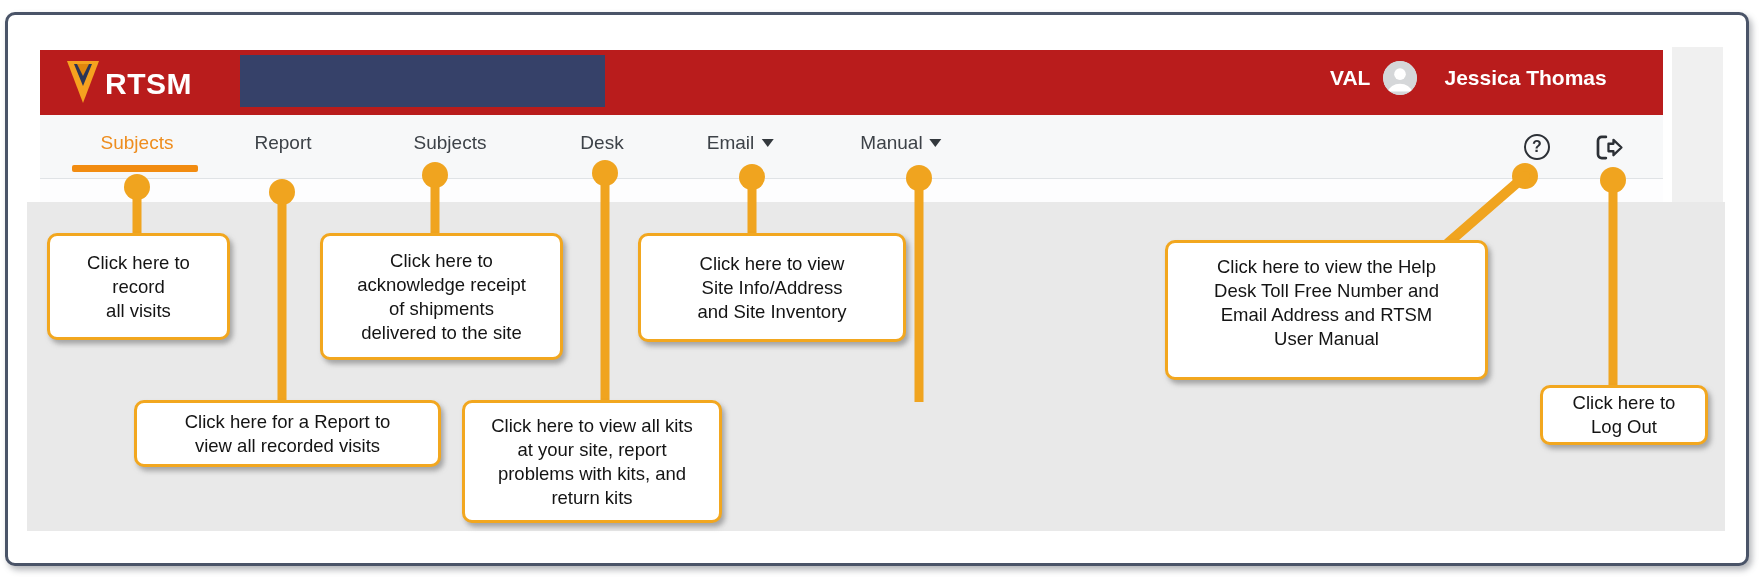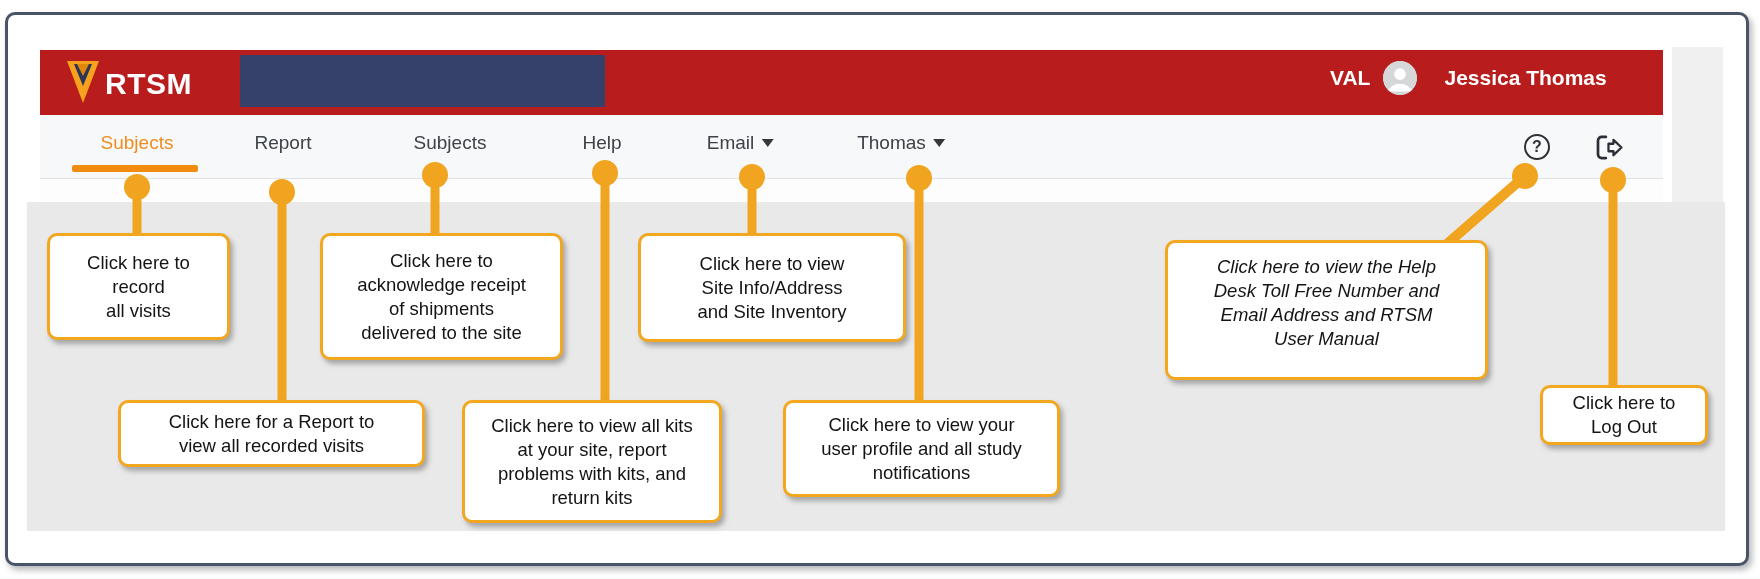--- a/index.html
+++ b/index.html
@@ -33,26 +33,26 @@
   .right-col{position:absolute;left:1672px;top:47px;width:51px;height:155px;background:#f0f0f0;}
 
   
   .connectors{position:absolute;left:0;top:0;width:1760px;height:579px;pointer-events:none;}
 
   
   .callout{position:absolute;box-sizing:border-box;background:#ffffff;border:3px solid #F2A71F;border-radius:10px;
     box-shadow:3px 4px 5px rgba(110,110,110,.55);display:flex;align-items:center;justify-content:center;
     text-align:center;font-size:18.5px;line-height:24px;color:#141414;white-space:pre-line;padding:5px 12px;}
   .co-subjects{left:47px;top:233px;width:183px;height:107px;}
-  .co-events{left:118px;top:400px;width:307px;height:67px;}
+  .co-events{left:134px;top:400px;width:307px;height:67px;}
   .co-shipments{left:320px;top:233px;width:243px;height:127px;}
   .co-kits{left:462px;top:400px;width:260px;height:123px;}
   .co-admin{left:638px;top:233px;width:268px;height:109px;}
   .co-profile{left:783px;top:400px;width:277px;height:97px;}
-  .co-help{left:1165px;top:240px;width:323px;height:140px;align-items:flex-start;padding-top:12px;font-style:italic;}
+  .co-help{left:1165px;top:240px;width:323px;height:140px;align-items:flex-start;padding-top:12px;}
   .co-logout{left:1540px;top:385px;width:168px;height:60px;}
 </style>
 </head>
 <body>
 
 <div class="stage">
   <div class="frame-border"></div>
 
   <div class="content-panel"></div>
   <div class="right-col"></div>
@@ -88,28 +88,28 @@
   <div class="tab active" style="left:137px">
     <span>Subjects</span>
   </div>
   <div class="tab" style="left:283px">
     <span>Report</span>
   </div>
   <div class="tab" style="left:450px">
     <span>Subjects</span>
   </div>
   <div class="tab" style="left:602px">
-    <span>Help</span>
+    <span>Desk</span>
   </div>
   <div class="tab" style="left:740px">
     <span>Email</span>
     <span class="caret"></span>
   </div>
   <div class="tab" style="left:901px">
-    <span>Thomas</span>
+    <span>Manual</span>
     <span class="caret"></span>
   </div>
   <div class="subjects-underline"></div>
 
   <div class="help-icon">
     <span>?</span>
   </div>
   <div class="logout-icon">
     <svg width="30" height="27" viewBox="0 0 28 26">
       <path d="M11 2.8 H7 a3.6 3.6 0 0 0 -3.6 3.6 v13.2 a3.6 3.6 0 0 0 3.6 3.6 h4" fill="none" stroke="#2c3036" stroke-width="2.6" stroke-linecap="round"></path>
@@ -157,25 +157,20 @@
     <span>Click here to view all kits
 at your site, report
 problems with kits, and
 return kits</span>
   </div>
   <div class="callout co-admin">
     <span>Click here to view
 Site Info/Address
 and Site Inventory</span>
   </div>
-  <div class="callout co-profile">
-    <span>Click here to view your
-user profile and all study
-notifications</span>
-  </div>
   <div class="callout co-help">
     <span>Click here to view the Help
 Desk Toll Free Number and
 Email Address and RTSM
 User Manual</span>
   </div>
   <div class="callout co-logout">
     <span>Click here to
 Log Out</span>
   </div>

